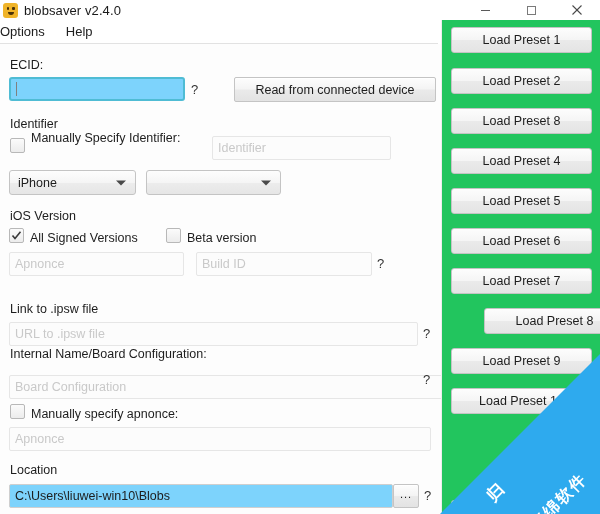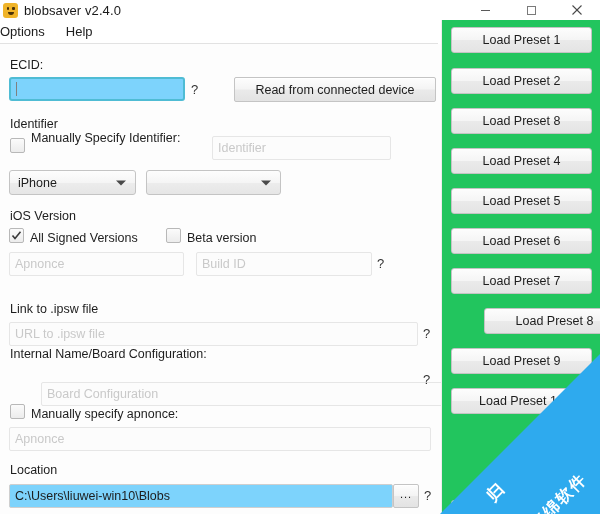--- a/index.html
+++ b/index.html
@@ -325,21 +325,21 @@
     </div>
     <span class="qmark" style="left:377px; top:213px;">?</span>
 
     <span class="lbl" style="left:10px; top:258px;">Link to .ipsw file</span>
     <div class="tf disabled" style="left:9px; top:278px; width:409px;">
       <span class="ph">URL to .ipsw file</span>
     </div>
     <span class="qmark" style="left:423px; top:283px;">?</span>
 
     <span class="lbl" style="left:10px; top:303px;">Internal Name/Board Configuration:</span>
-    <div class="tf disabled" style="left:9px; top:338px; width:444px;margin-left:32px;">
+    <div class="tf disabled" style="left:9px; top:331px; width:444px;">
       <span class="ph">Board Configuration</span>
     </div>
     <span class="qmark" style="left:423px; top:329px;">?</span>
 
     <div class="cbx" style="left:10px; top:360px;"></div>
     <span class="sublbl" style="left:31px; top:363px;">Manually specify apnonce:</span>
     <div class="tf disabled" style="left:9px; top:383px; width:422px;">
       <span class="ph">Apnonce</span>
     </div>
 

